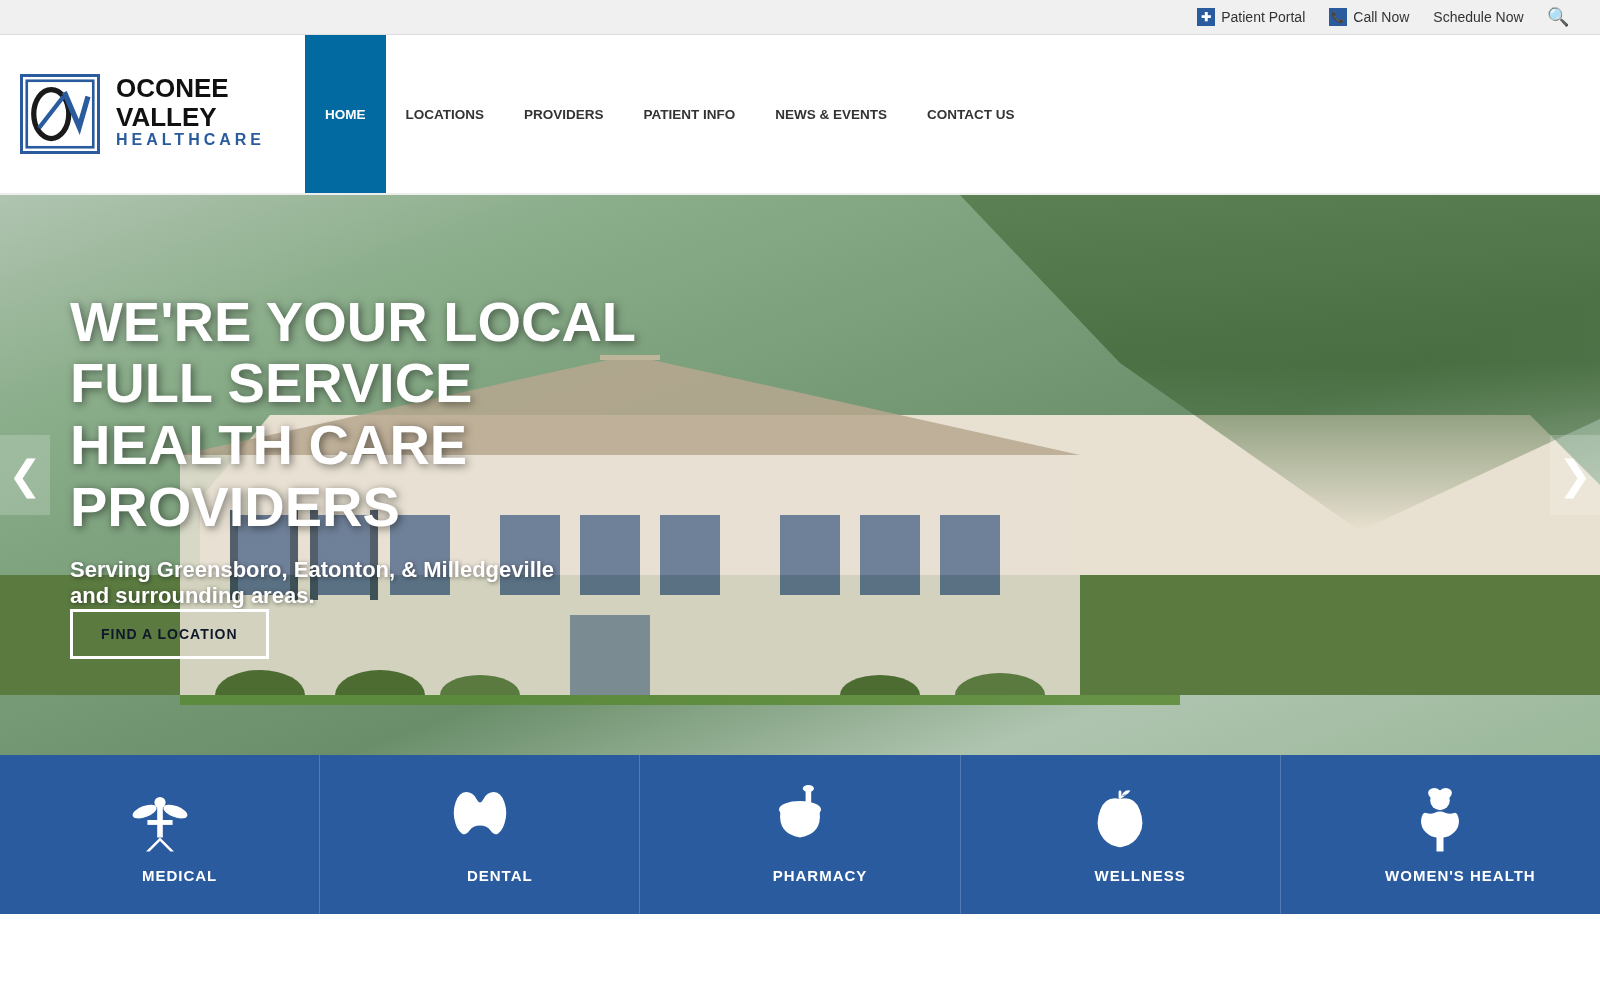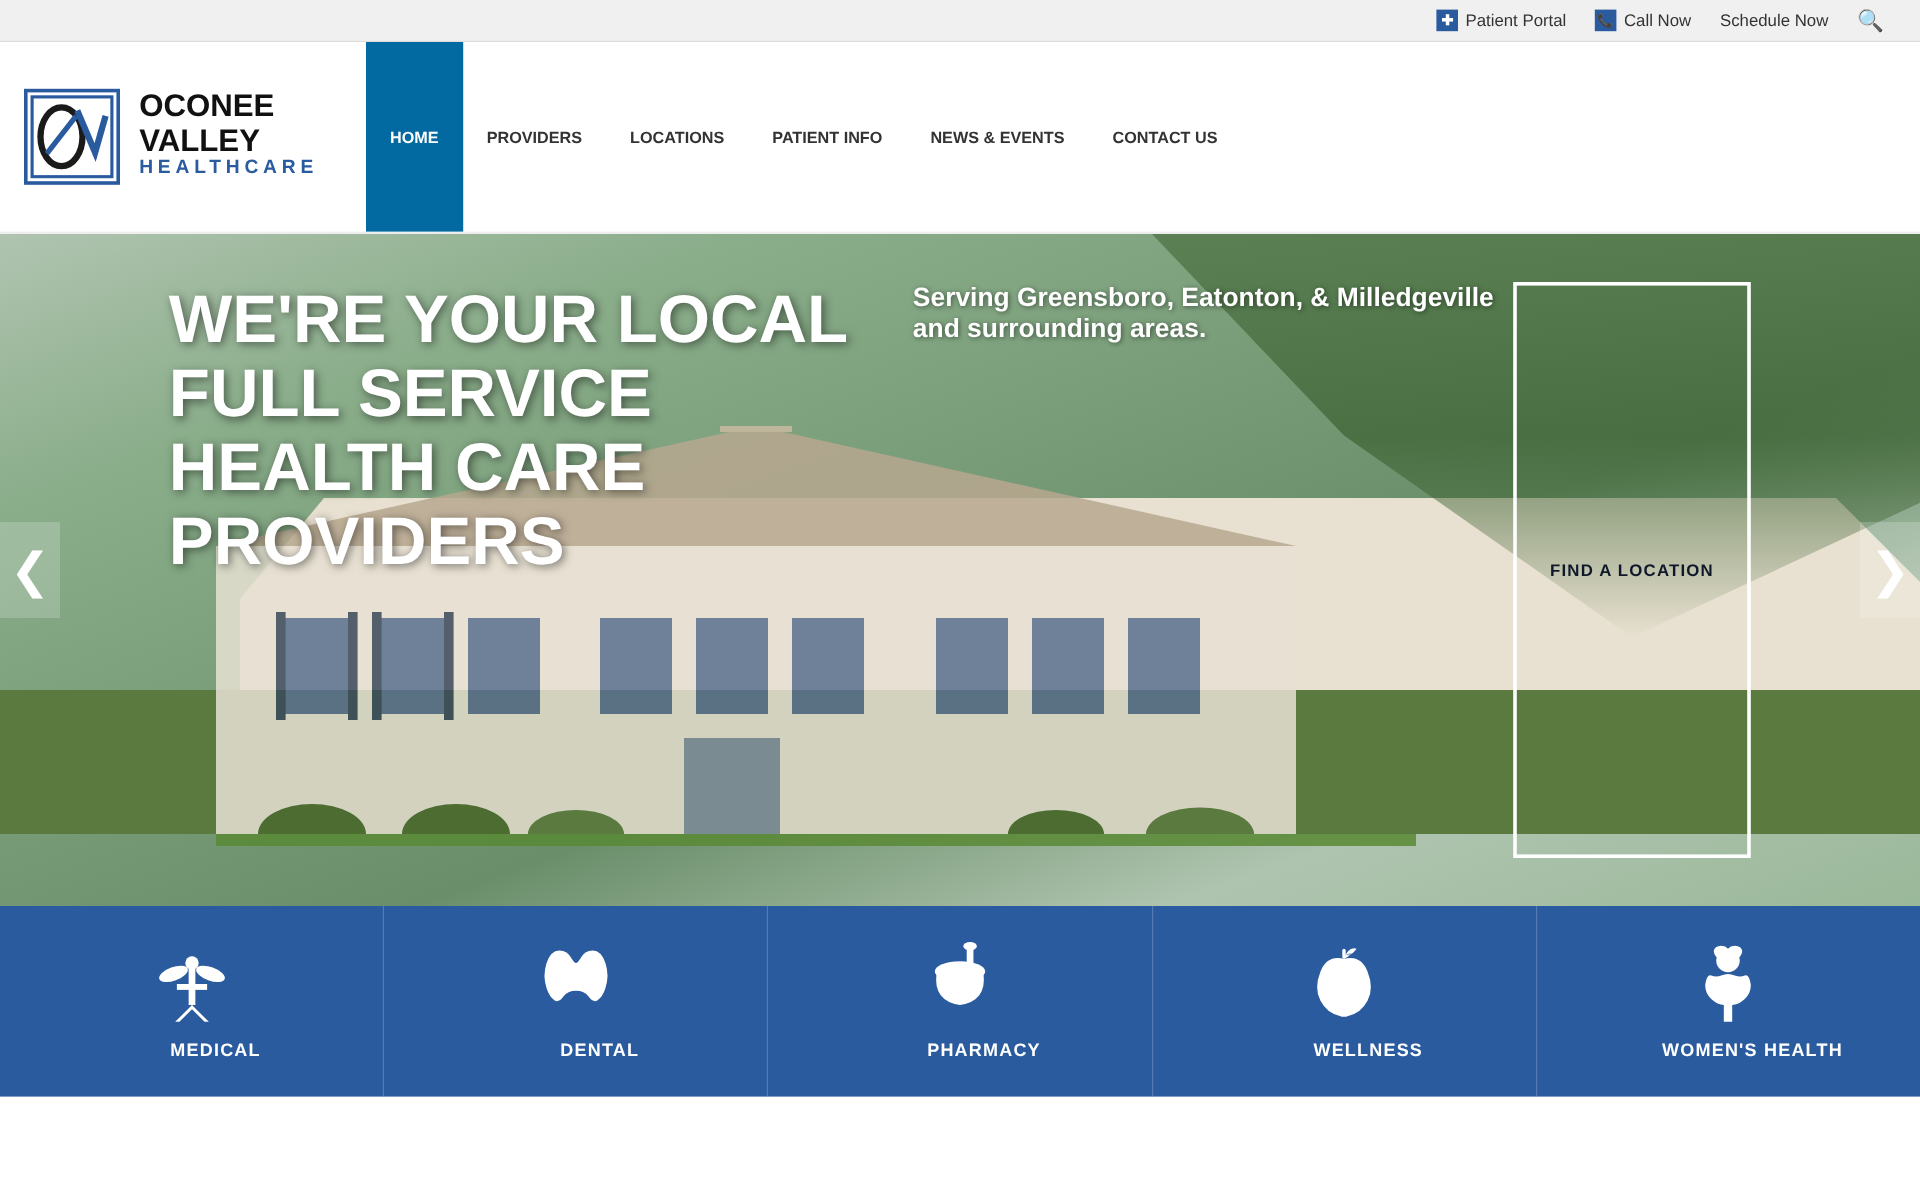--- a/index.html
+++ b/index.html
@@ -158,21 +158,21 @@
       height: 120px;
       background: #5a7a40;
       z-index: 2;
     }
 
     .hero-content {
       position: absolute;
       top: 0; left: 0; right: 0; bottom: 0;
       z-index: 5;
       display: flex;
-      flex-direction: row;
+      flex-direction: column;
       justify-content: center;
       padding: 40px 70px;
     }
     .hero-title {
       font-size: 56px;
       font-weight: 900;
       color: white;
       text-shadow: 2px 2px 8px rgba(0,0,0,0.5);
       line-height: 1.1;
       max-width: 620px;
@@ -288,22 +288,22 @@
       <div class="org-name">
         <span>OCONEE</span><br>
         <span>VALLEY</span>
       </div>
       <div class="sub-name">HEALTHCARE</div>
     </div>
   </div>
 
   <nav>
     <a class="nav-item active">HOME</a>
+    <a class="nav-item">LOCATIONS</a>
     <a class="nav-item">PROVIDERS</a>
-    <a class="nav-item">LOCATIONS</a>
     <a class="nav-item">PATIENT INFO</a>
     <a class="nav-item">NEWS &amp; EVENTS</a>
     <a class="nav-item">CONTACT US</a>
   </nav>
 </div>
 
 <div class="hero">
   <div class="hero-building"></div>
 
   <svg style="position:absolute;bottom:50px;left:180px;z-index:2;width:1000px;height:350px;opacity:0.85" viewBox="0 0 1000 350" xmlns="http://www.w3.org/2000/svg">

